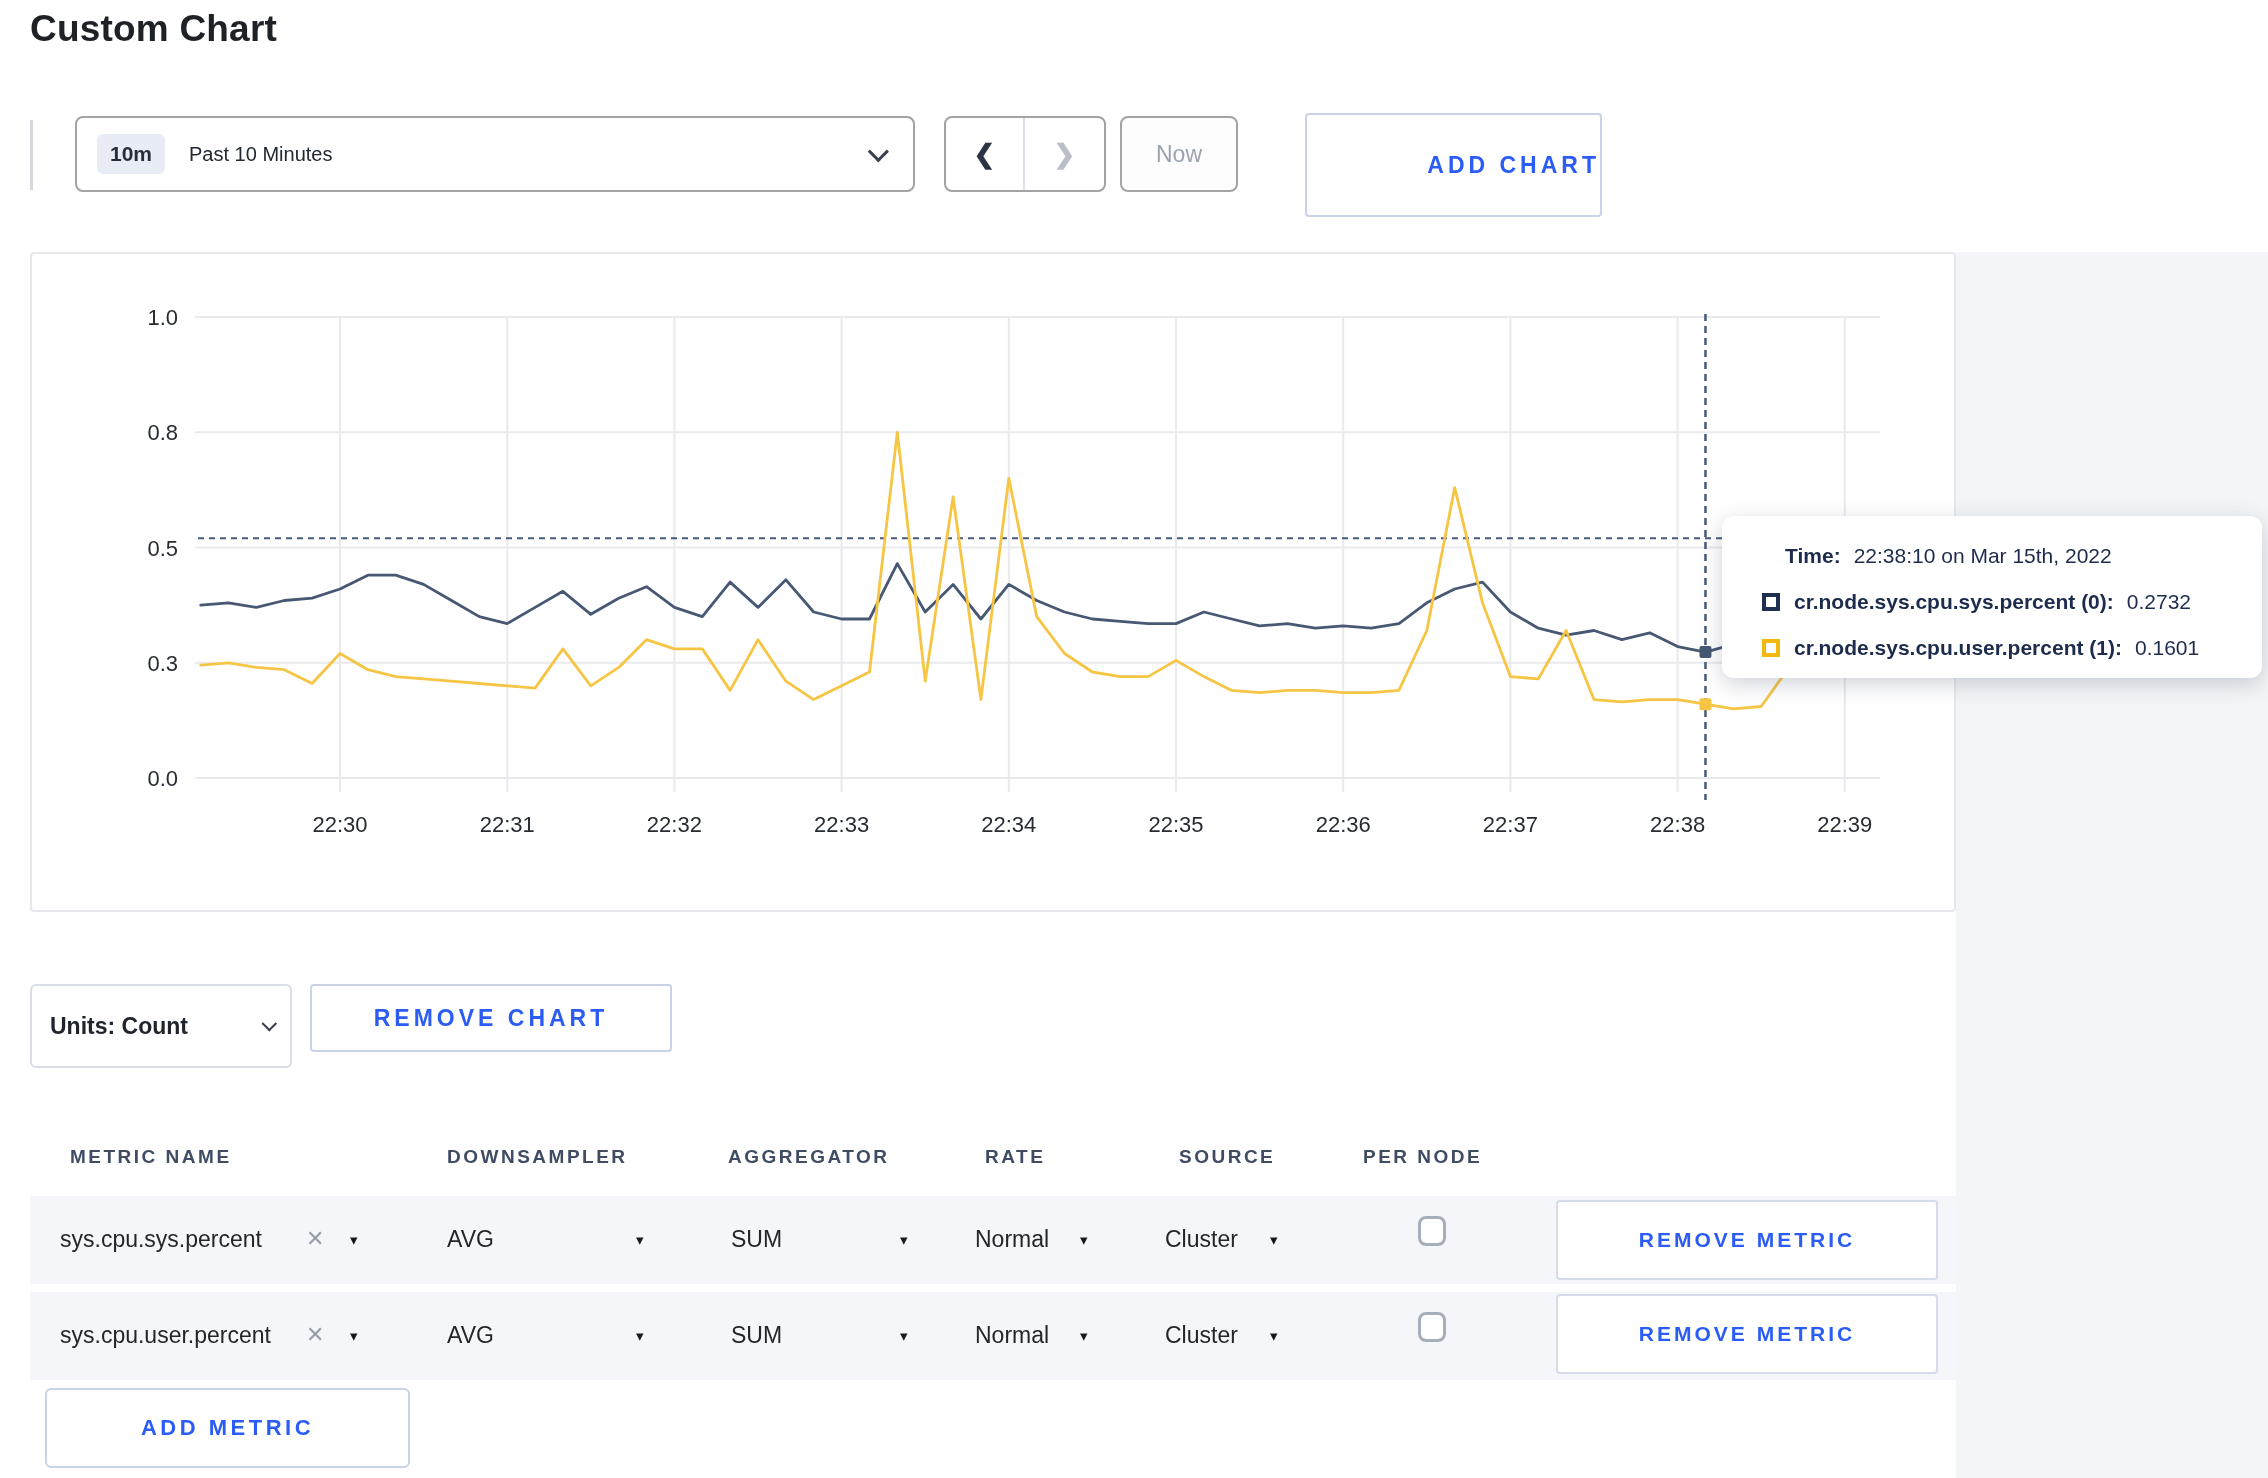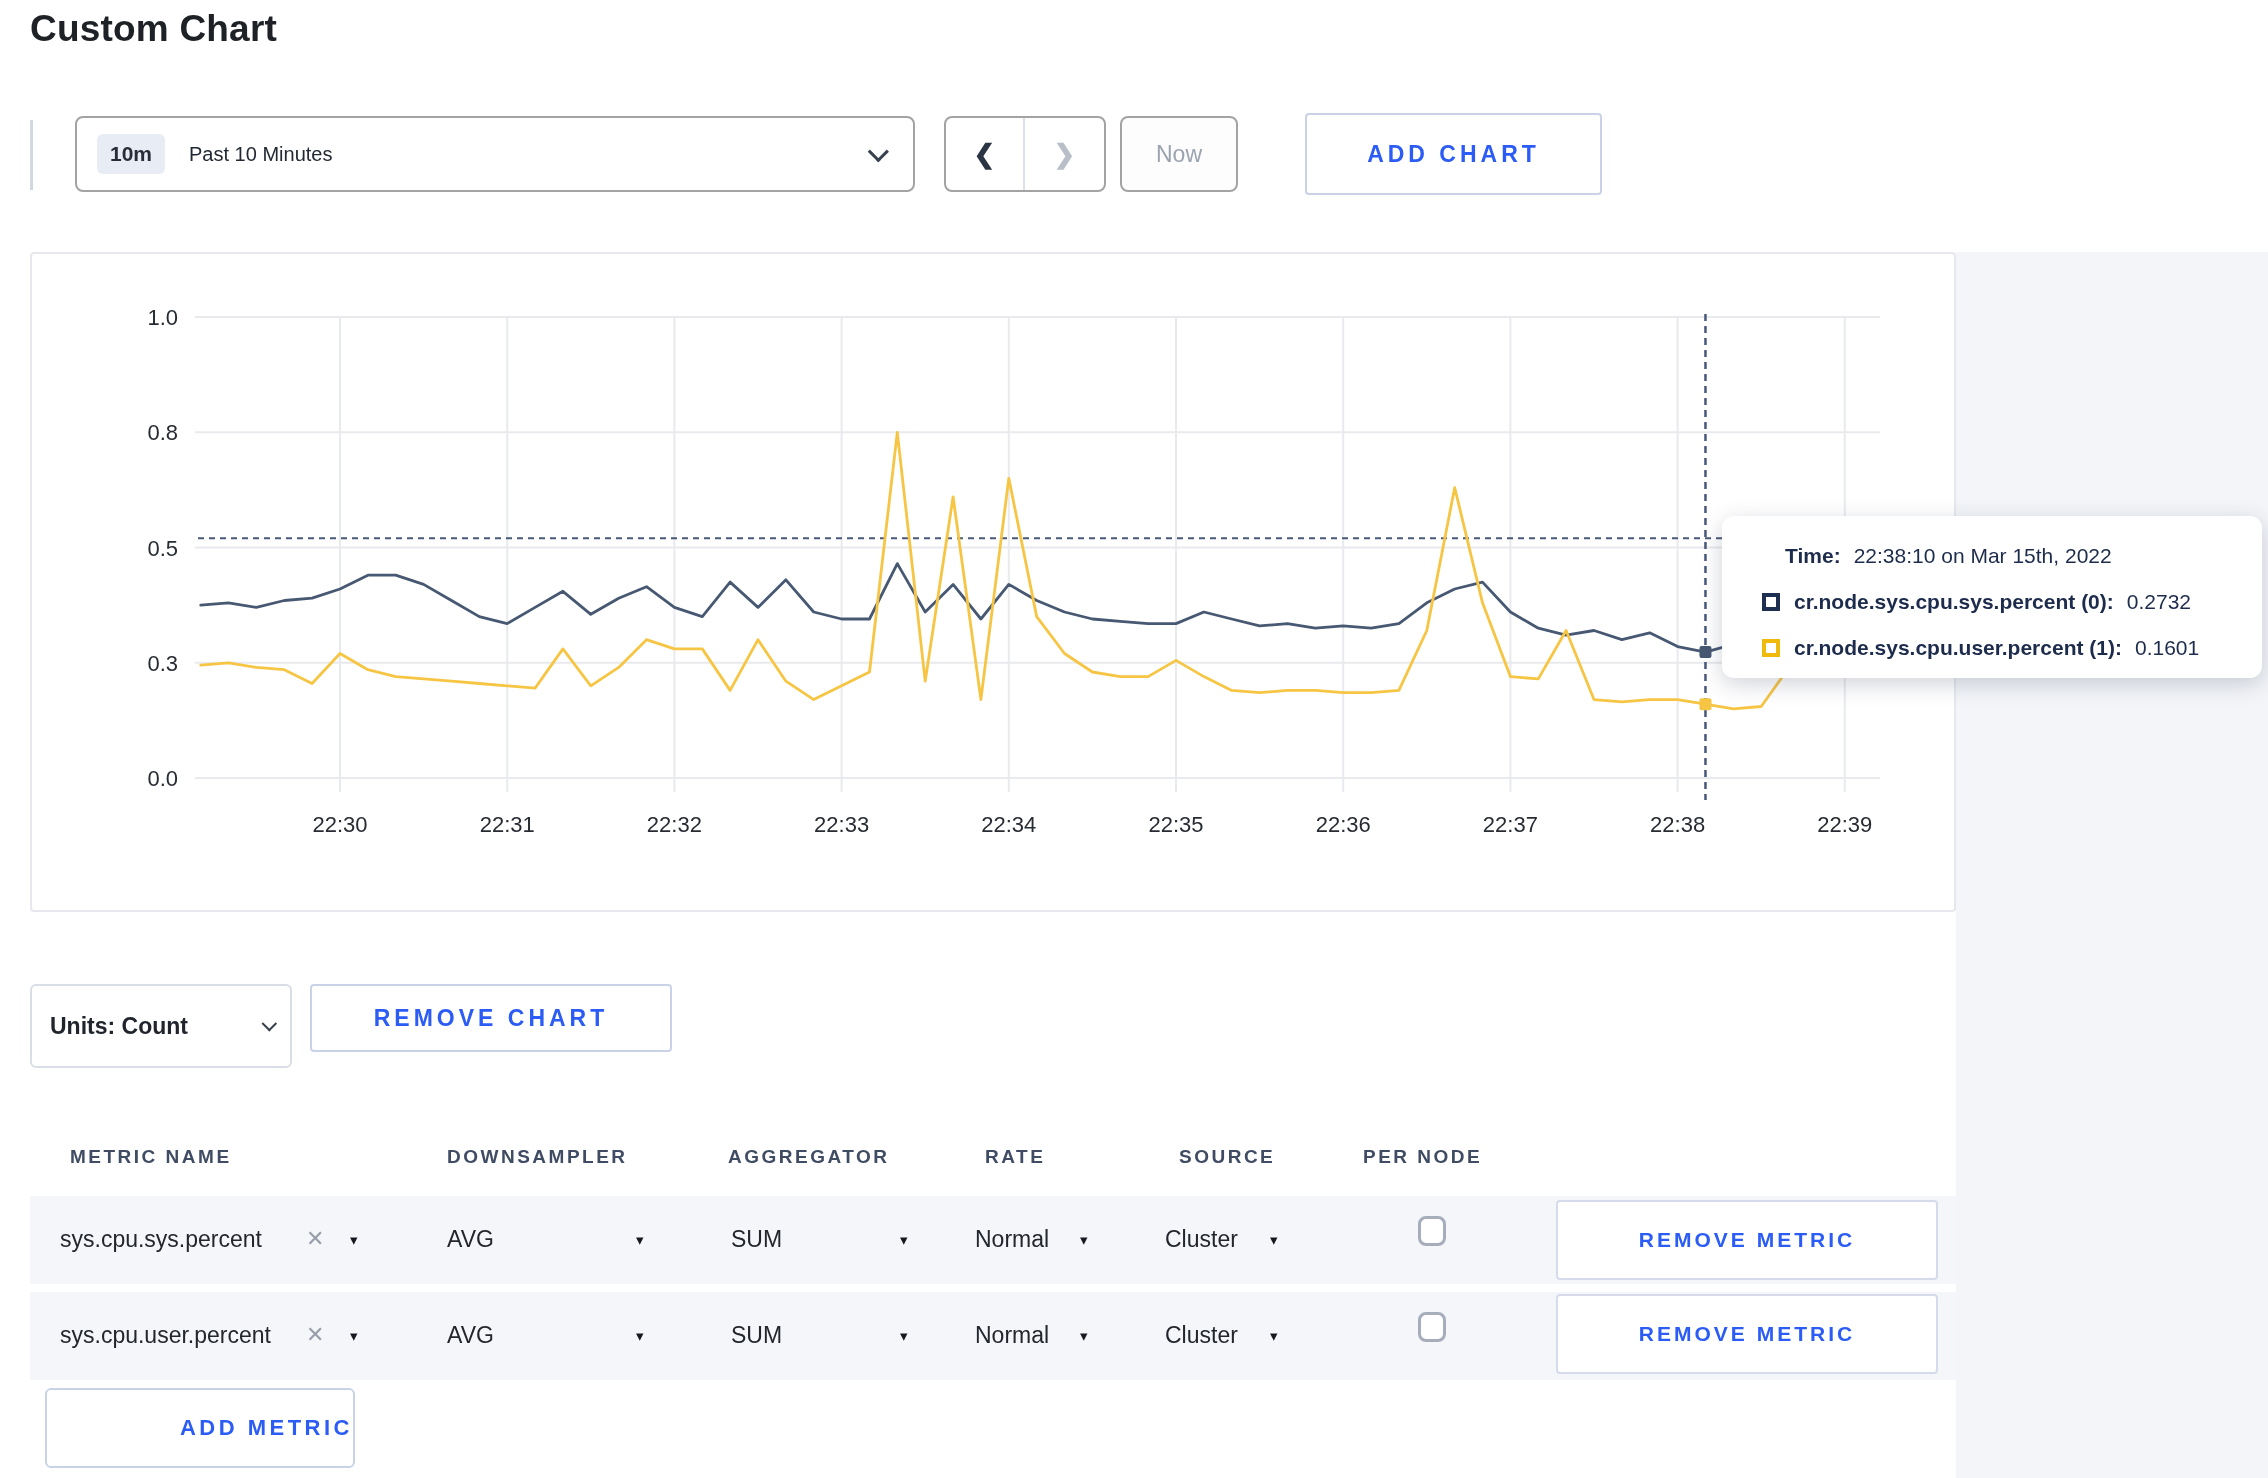--- a/index.html
+++ b/index.html
@@ -16,21 +16,21 @@
   #time-dropdown { left:75px; top:116px; width:840px; height:76px; padding:0 30px 0 20px; cursor:pointer; }
   #range-badge { background:#e8ecf4; border-radius:6px; padding:8px 13px; font-size:21px; font-weight:700; color:#272e3a; }
   #range-label { margin-left:24px; font-size:20px; color:#222933; }
   .chev-down { margin-left:auto; width:15px; height:15px; border-right:3px solid #39414e; border-bottom:3px solid #39414e; transform:rotate(45deg) translateY(-4px); }
   #arrow-group { left:944px; top:116px; width:162px; height:76px; }
   .arrow-cell { width:50%; height:100%; display:flex; align-items:center; justify-content:center; font-size:26px; font-weight:700; cursor:pointer; }
   #arrow-prev { color:#2b3442; border-right:2px solid #dbe0ea; }
   #arrow-next { color:#b9bfc9; }
   #now-button { left:1120px; top:116px; width:118px; height:76px; justify-content:center; font-size:23px; color:#9ba3af; cursor:default; background:#fdfdfe; }
   .blue-btn { background:#fff; border:2px solid #c9d2e6; border-radius:4px; color:#2b5cf5; font-weight:700; letter-spacing:4px; display:flex; align-items:center; justify-content:center; cursor:pointer; }
-  #add-chart-button { left:1305px; top:113px; width:297px; height:82px; font-size:23px; }
+  #add-chart-button { left:1305px; top:113px; width:297px; height:104px; font-size:23px;justify-content:flex-end; }
 
   
   #right-bg { left:1956px; top:252px; width:312px; height:1226px; background:#f3f5f8; }
   #chart-card { left:30px; top:252px; width:1926px; height:660px; background:#fff; border:2px solid #e6e8ee; border-radius:4px; }
   #chart-svg { position:absolute; left:-2px; top:-2px; }
   svg text { font-family:"Liberation Sans", sans-serif; fill:#272c33; font-size:22px; }
 
   
   #chart-tooltip { left:1722px; top:516px; width:540px; height:162px; background:#fff; border-radius:12px;
                    box-shadow:0 6px 22px rgba(44,56,82,.22); z-index:10; font-size:21px; color:#1d2c4c; }
@@ -45,21 +45,21 @@
   #remove-chart-button { left:310px; top:984px; width:362px; height:68px; font-size:23px; }
 
   
   .th { position:absolute; top:1146px; font-size:19px; font-weight:700; letter-spacing:2.5px; color:#3f4c63; }
   .row-band { left:30px; width:1926px; height:88px; background:#f5f6f9; }
   .cell { position:absolute; font-size:23px; color:#23262d; white-space:nowrap; }
   .caret { position:absolute; font-size:15px; color:#15191f; }
   .x-icon { position:absolute; font-size:22px; color:#989ea9; cursor:pointer; }
   .checkbox { position:absolute; width:28px; height:30px; background:#fff; border:3px solid #a6adbb; border-radius:8px; cursor:pointer; }
   .remove-metric-btn { letter-spacing:3px; font-size:21px; position:absolute; left:1556px; width:382px; height:80px; border:2px solid #d6dbeb; }
-  #add-metric-button { left:45px; top:1388px; width:310px; height:80px; font-size:22px; letter-spacing:3.5px; border-radius:6px;justify-content:flex-end; }
+  #add-metric-button { left:45px; top:1388px; width:365px; height:80px; font-size:22px; letter-spacing:3.5px; border-radius:6px; }
 </style>
 </head>
 <body>
 
 <div class="abs" id="page-title">Custom Chart</div>
 <div class="abs" id="left-divider"></div>
 
 <div class="abs toolbar-box" id="time-dropdown">
   <span id="range-badge">10m</span>
   <span id="range-label">Past 10 Minutes</span>

